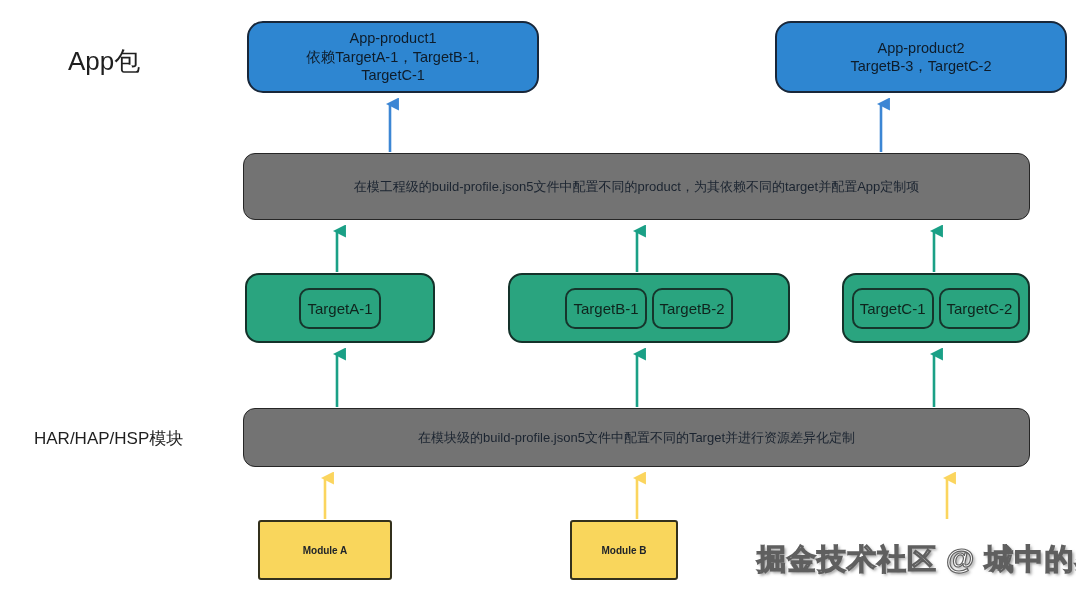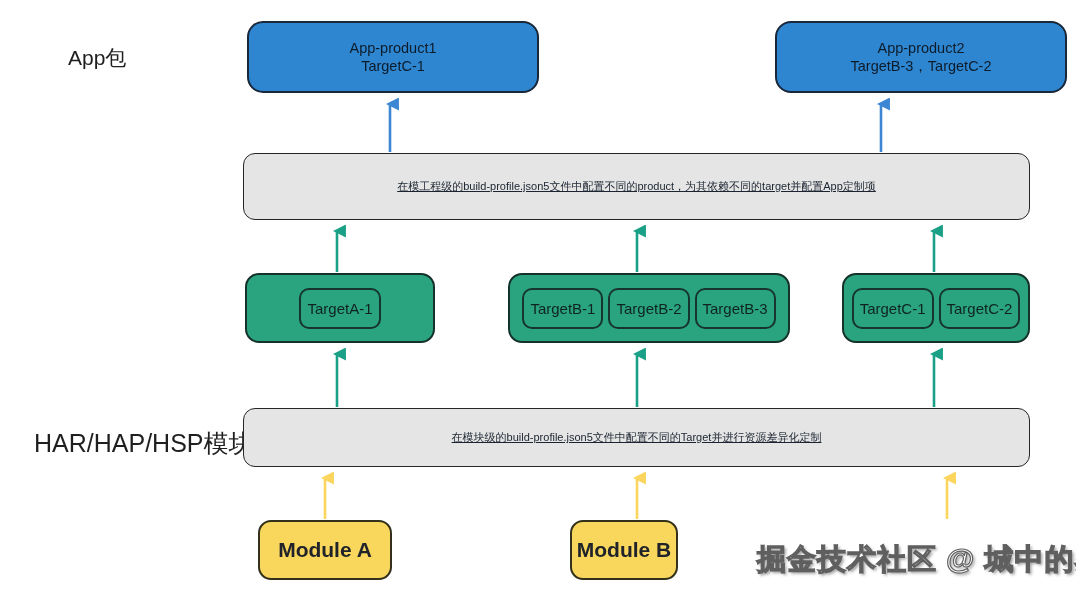--- a/index.html
+++ b/index.html
@@ -1,48 +1,48 @@
 <!DOCTYPE html>
 <html style="--product_fill: #2e86d1; --target_fill: #2aa47f; --module_fill: #f9d65c; --arrow_blue: #3c86d4; --arrow_teal: #1aa086; --arrow_yellow: #fbd55e; --dark_border: #18273a;"><head>
 <meta charset="utf-8">
 <style>
   html,body{margin:0;padding:0;background:#ffffff;}
   body{font-family:"Liberation Sans","DejaVu Sans",sans-serif;}
   .canvas{position:relative;width:1076px;height:596px;background:#ffffff;overflow:hidden;}
 
   .side-label{position:absolute;color:#1f1f1f;white-space:nowrap;}
-  .app-label{left:68px;top:44px;font-size:21px;}
-  .har-label{left:34px;top:427px;font-size:25px;}
+  .app-label{left:68px;top:44px;font-size:26px;}
+  .har-label{left:34px;top:427px;font-size:17px;}
 
   .product-box{position:absolute;top:21px;width:292px;height:72px;background:var(--product_fill);
     border:2px solid var(--dark_border);border-radius:16px;display:flex;flex-direction:column;
     justify-content:center;align-items:center;font-size:14.5px;line-height:18.5px;color:#0e1c2a;
     box-sizing:border-box;text-align:center;}
   .product1{left:247px;}
   .product2{left:738px;margin-left:37px;}
 
-  .note-box{position:absolute;left:243px;width:787px;background:#e5e5e5;
+  .note-box{position:absolute;left:243px;width:787px;background:#737373;
     border:1.5px solid #262626;border-radius:12px;display:flex;align-items:center;
-    justify-content:center;font-size:11px;color:#1b2430;box-sizing:border-box;text-align:center;text-decoration:underline;}
+    justify-content:center;font-size:13px;color:#1b2430;box-sizing:border-box;text-align:center;}
   .note1{top:153px;height:67px;}
   .note2{top:408px;height:59px;}
 
   .group{position:absolute;top:273px;height:70px;background:var(--target_fill);
     border:2.5px solid #14322a;border-radius:14px;display:flex;align-items:center;
     justify-content:center;gap:5px;box-sizing:border-box;}
   .groupA{left:245px;width:190px;gap:40px;}
   .groupB{left:508px;width:282px;}
   .groupC{left:842px;width:188px;}
   .target{background:var(--target_fill);border:2px solid #16352c;border-radius:10px;height:41px;
     display:flex;align-items:center;justify-content:center;font-size:15px;color:#0f241d;
     padding:0 6px;box-sizing:border-box;white-space:nowrap;}
 
   .module{position:absolute;top:520px;height:60px;background:var(--module_fill);
-    border:2px solid #33301c;border-radius:13px;display:flex;align-items:center;
-    justify-content:center;font-size:21px;font-weight:700;color:#20242a;box-sizing:border-box;}
+    border:2px solid #33301c;border-radius:3px;display:flex;align-items:center;
+    justify-content:center;font-size:10px;font-weight:700;color:#20242a;box-sizing:border-box;}
   .moduleA{left:258px;width:134px;}
   .moduleB{left:570px;width:108px;}
   .moduleC{left:883px;width:129px;}
 
   svg.arrows{position:absolute;left:0;top:0;pointer-events:none;}
   .a-blue{stroke:var(--arrow_blue);stroke-width:2.6px;}
   .a-teal{stroke:var(--arrow_teal);stroke-width:2.6px;}
   .a-yellow{stroke:var(--arrow_yellow);stroke-width:2.6px;}
   .mh-blue{fill:var(--arrow_blue);}
   .mh-teal{fill:var(--arrow_teal);}
@@ -55,36 +55,36 @@
 </head>
 <body>
 
 <div class="canvas">
 
   <div class="side-label app-label">App包</div>
   <div class="side-label har-label">HAR/HAP/HSP模块</div>
 
   <div class="product-box product1">
     <div>App-product1</div>
+    <div>依赖TargetA-1，TargetB-1,</div>
     <div>TargetC-1</div>
   </div>
   <div class="product-box product2">
     <div>App-product2</div>
     <div>TargetB-3，TargetC-2</div>
   </div>
 
   <div class="note-box note1">在模工程级的build-profile.json5文件中配置不同的product，为其依赖不同的target并配置App定制项</div>
 
   <div class="group groupA">
     <div class="target">TargetA-1</div>
   </div>
   <div class="group groupB">
     <div class="target">TargetB-1</div>
     <div class="target">TargetB-2</div>
-    <div class="target">TargetB-3</div>
   </div>
   <div class="group groupC">
     <div class="target">TargetC-1</div>
     <div class="target">TargetC-2</div>
   </div>
 
   <div class="note-box note2">在模块级的build-profile.json5文件中配置不同的Target并进行资源差异化定制</div>
 
   <div class="module moduleA">Module A</div>
   <div class="module moduleB">Module B</div>

